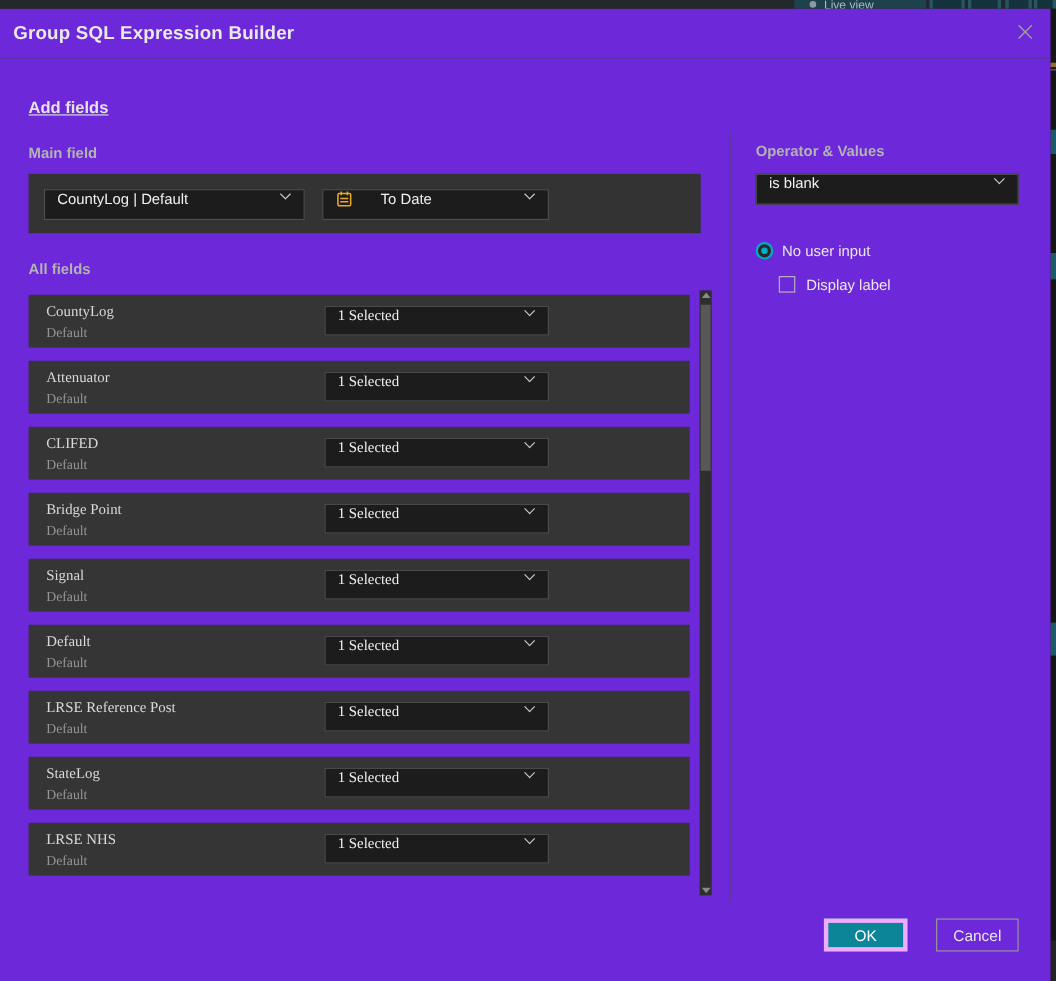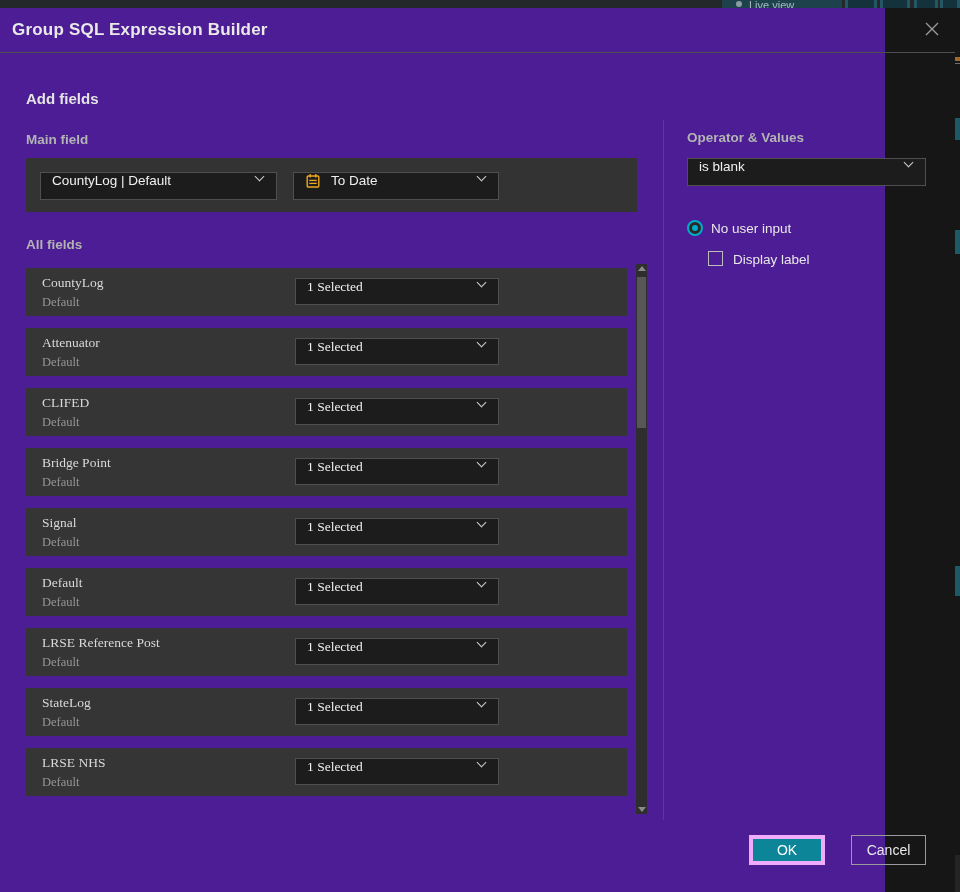--- a/index.html
+++ b/index.html
@@ -18,42 +18,42 @@
 
   
   .bg-sliver{position:absolute;right:0;top:8px;width:5px;height:884px;background:#161616;}
   .sl-line{position:absolute;left:0;top:55px;width:5px;height:1px;background:#6f6f6f;}
   .sl-orange{position:absolute;left:0;top:49px;width:5px;height:4px;background:#9c6a2f;}
   .sl-teal{position:absolute;left:0;width:5px;background:#1c5a68;}
   .sl-t1{top:110px;height:22px;} .sl-t2{top:222px;height:24px;} .sl-t3{top:558px;height:30px;}
   .sl-bottom{position:absolute;left:0;top:847px;width:5px;height:37px;background:#242424;}
 
   
-  .dialog{position:absolute;left:0;top:8px;width:885px;height:884px;background:#4c1d95;}
+  .dialog{position:absolute;left:0;top:8px;width:955px;height:884px;background:#6d28d9;}
   .title{position:absolute;left:12px;top:12px;font-size:17px;font-weight:bold;color:#e9e9e9;letter-spacing:.2px;}
   .close-btn{position:absolute;left:920px;top:10px;width:24px;height:24px;background:none;border:none;padding:0;cursor:pointer;}
   .hdiv{position:absolute;left:0;top:44px;width:955px;height:1px;background:#4e4e4e;}
 
-  .h-add{position:absolute;left:26px;top:82px;font-size:15px;font-weight:bold;color:#e4e4e4;margin:0;}
+  .h-add{position:absolute;left:26px;top:82px;font-size:15px;font-weight:bold;color:#e4e4e4;margin:0;text-decoration:underline;}
   .sec-label{position:absolute;font-size:13.5px;font-weight:bold;color:#b3b3b3;}
   .lbl-main{left:26px;top:124px;}
   .lbl-all{left:26px;top:229px;}
   .lbl-op{left:687px;top:122px;}
 
   
   .select{position:absolute;background:#1c1c1c;border:1px solid #4f4f4f;box-sizing:border-box;
           display:flex;align-items:flex-start;color:#f0f0f0;font-size:13.5px;padding:0 11px;cursor:pointer;}
   .sel-text{flex:1;white-space:nowrap;overflow:hidden;}
   .chev{position:relative;width:10px;height:10px;flex:0 0 auto;}
   .chev::before{content:"";position:absolute;left:1px;top:0;width:6px;height:6px;
                 border-right:1.6px solid #cfcfcf;border-bottom:1.6px solid #cfcfcf;transform:rotate(45deg);}
 
   .main-panel{position:absolute;left:26px;top:150px;width:611px;height:54px;background:#333333;}
   .sel-field{left:14px;top:14px;width:237px;height:28px;}
-  .sel-date{left:267px;top:14px;width:206px;height:28px;}
+  .sel-date{left:267px;top:14px;width:206px;height:28px;gap:15px;}
   .cal-icon{flex:0 0 auto;margin-right:10px;}
 
   
   .rows{position:absolute;left:26px;top:260px;width:601px;}
   .row{position:relative;height:48px;margin-bottom:12px;background:#353535;font-family:Liberation Serif, serif;}
   .row-name{position:absolute;left:16px;top:7px;font-size:13.5px;color:#d9d9d9;}
   .row-sub{position:absolute;left:16px;top:27px;font-size:12.5px;color:#969696;}
   .row-select{left:269px;top:10px;width:204px;height:27px;}
 
   

